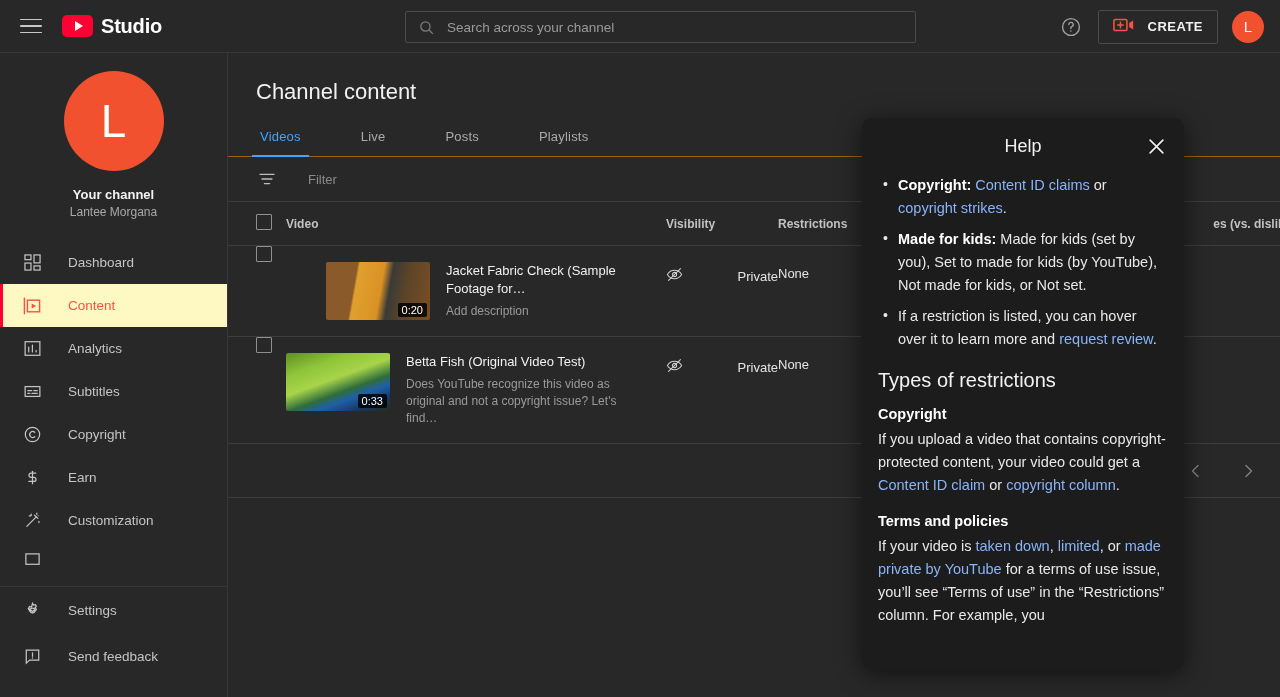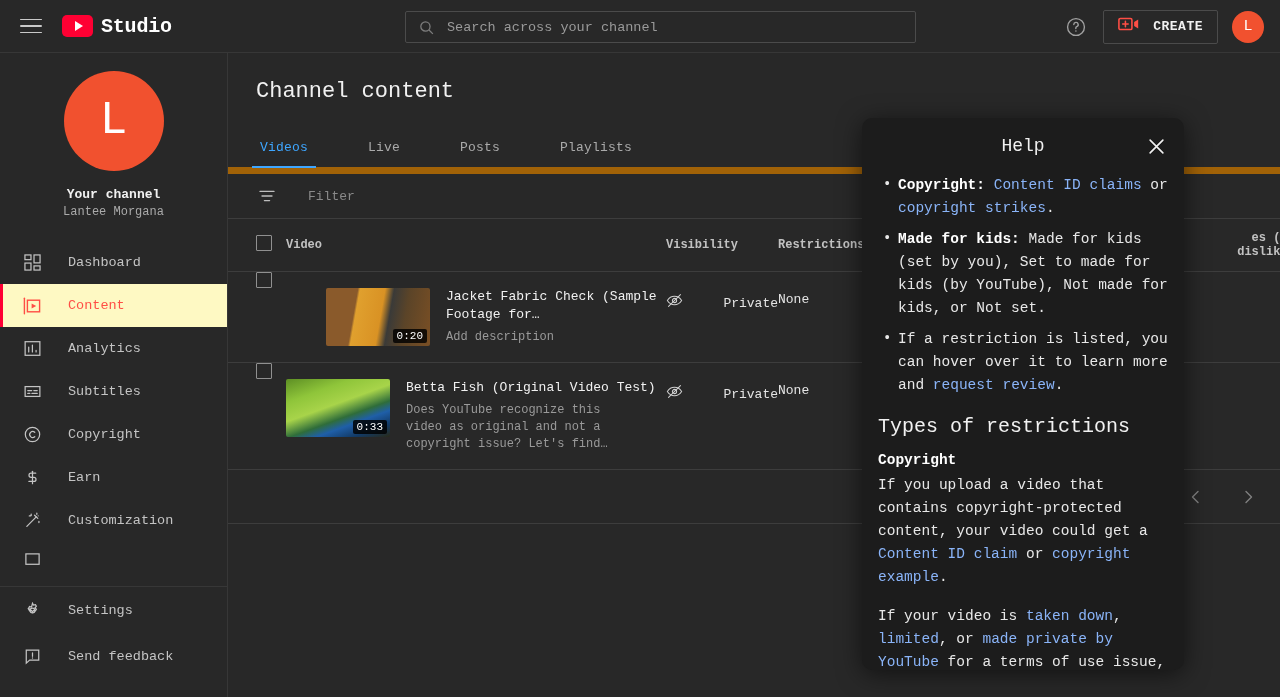--- a/index.html
+++ b/index.html
@@ -3,21 +3,21 @@
 <meta charset="utf-8">
 <style>
   * { box-sizing: border-box; margin: 0; padding: 0; }
   html, body {
     width: 1280px; height: 697px;
     background: #282828;
     font-family: "Liberation Sans", sans-serif;
     color: #f1f1f1;
     overflow: hidden;
   }
-  #app { position: relative; width: 1280px; height: 597px; font-family: Liberation Mono, monospace; }
+  #app { position: relative; width: 1280px; height: 597px; }
 
   
   .topbar {
     position: absolute; top: 0; left: 0; width: 1280px; height: 53px;
     background: #282828;
     border-bottom: 1px solid #373737;
     display: flex; align-items: center;
     z-index: 30;
   }
   .hamburger {
@@ -97,21 +97,21 @@
   .nav-divider { height: 1px; background: #373737; margin: 8px 0 0 0; }
   .navbottom { margin-top: 0; }
 
   
   .main {
     position: absolute; left: 228px; top: 53px;
     width: 1052px; height: 644px; background: #282828; overflow: hidden;
   }
   .page-title { font-size: 22px; color: #f1f1f1; padding: 26px 0 0 28px; }
 
-  .tabs { display: flex; margin-top: 36px; padding-left: 28px; border-bottom: 7px solid #a16207; }
+  .tabs { display: flex; margin-top: 24px; padding-left: 28px; border-bottom: 1px solid #a16207; }
   .tab {
     font-size: 13px; color: #aaa; padding: 0 4px 12px 4px; margin-right: 52px;
     cursor: pointer; letter-spacing: .2px; position: relative;
   }
   .tab.active { color: #3ea6ff; }
   .tab.active::after {
     content: ""; position: absolute; left: -4px; right: -4px; bottom: -1px;
     height: 2px; background: #3ea6ff;
   }
 
@@ -521,19 +521,20 @@
           <b>Made for kids:</b><span><span> Made for kids (set by you), Set to made for kids (by YouTube), Not made for kids, or Not set.</span></span>
         </li>
         <li>
           <span><span>If a restriction is listed, you can hover over it to learn more and </span><a>request review</a><span>.</span></span>
         </li>
       </ul>
 
       <div class="help-h2">Types of restrictions</div>
 
       <div class="help-h3">Copyright</div>
-      <div class="help-p"><span><span>If you upload a video that contains copyright-protected content, your video could get a </span><a>Content ID claim</a><span> or </span><a>copyright example</a><span>.</span></span></div>
-
+      <div class="help-p"><span><span>If you upload a video that contains copyright-protected content, your video could get a </span><a>Content ID claim</a><span> or </span><a>copyright column</a><span>.</span></span></div>
+
+      <div class="help-h3">Terms and policies</div>
       <div class="help-p last"><span><span>If your video is </span><a>taken down</a><span>, </span><a>limited</a><span>, or </span><a>made private by YouTube</a><span> for a terms of use issue, you’ll see “Terms of use” in the “Restrictions” column. For example, you</span></span></div>
     </div>
   </div>
 
 </div>
 
 </body></html>

